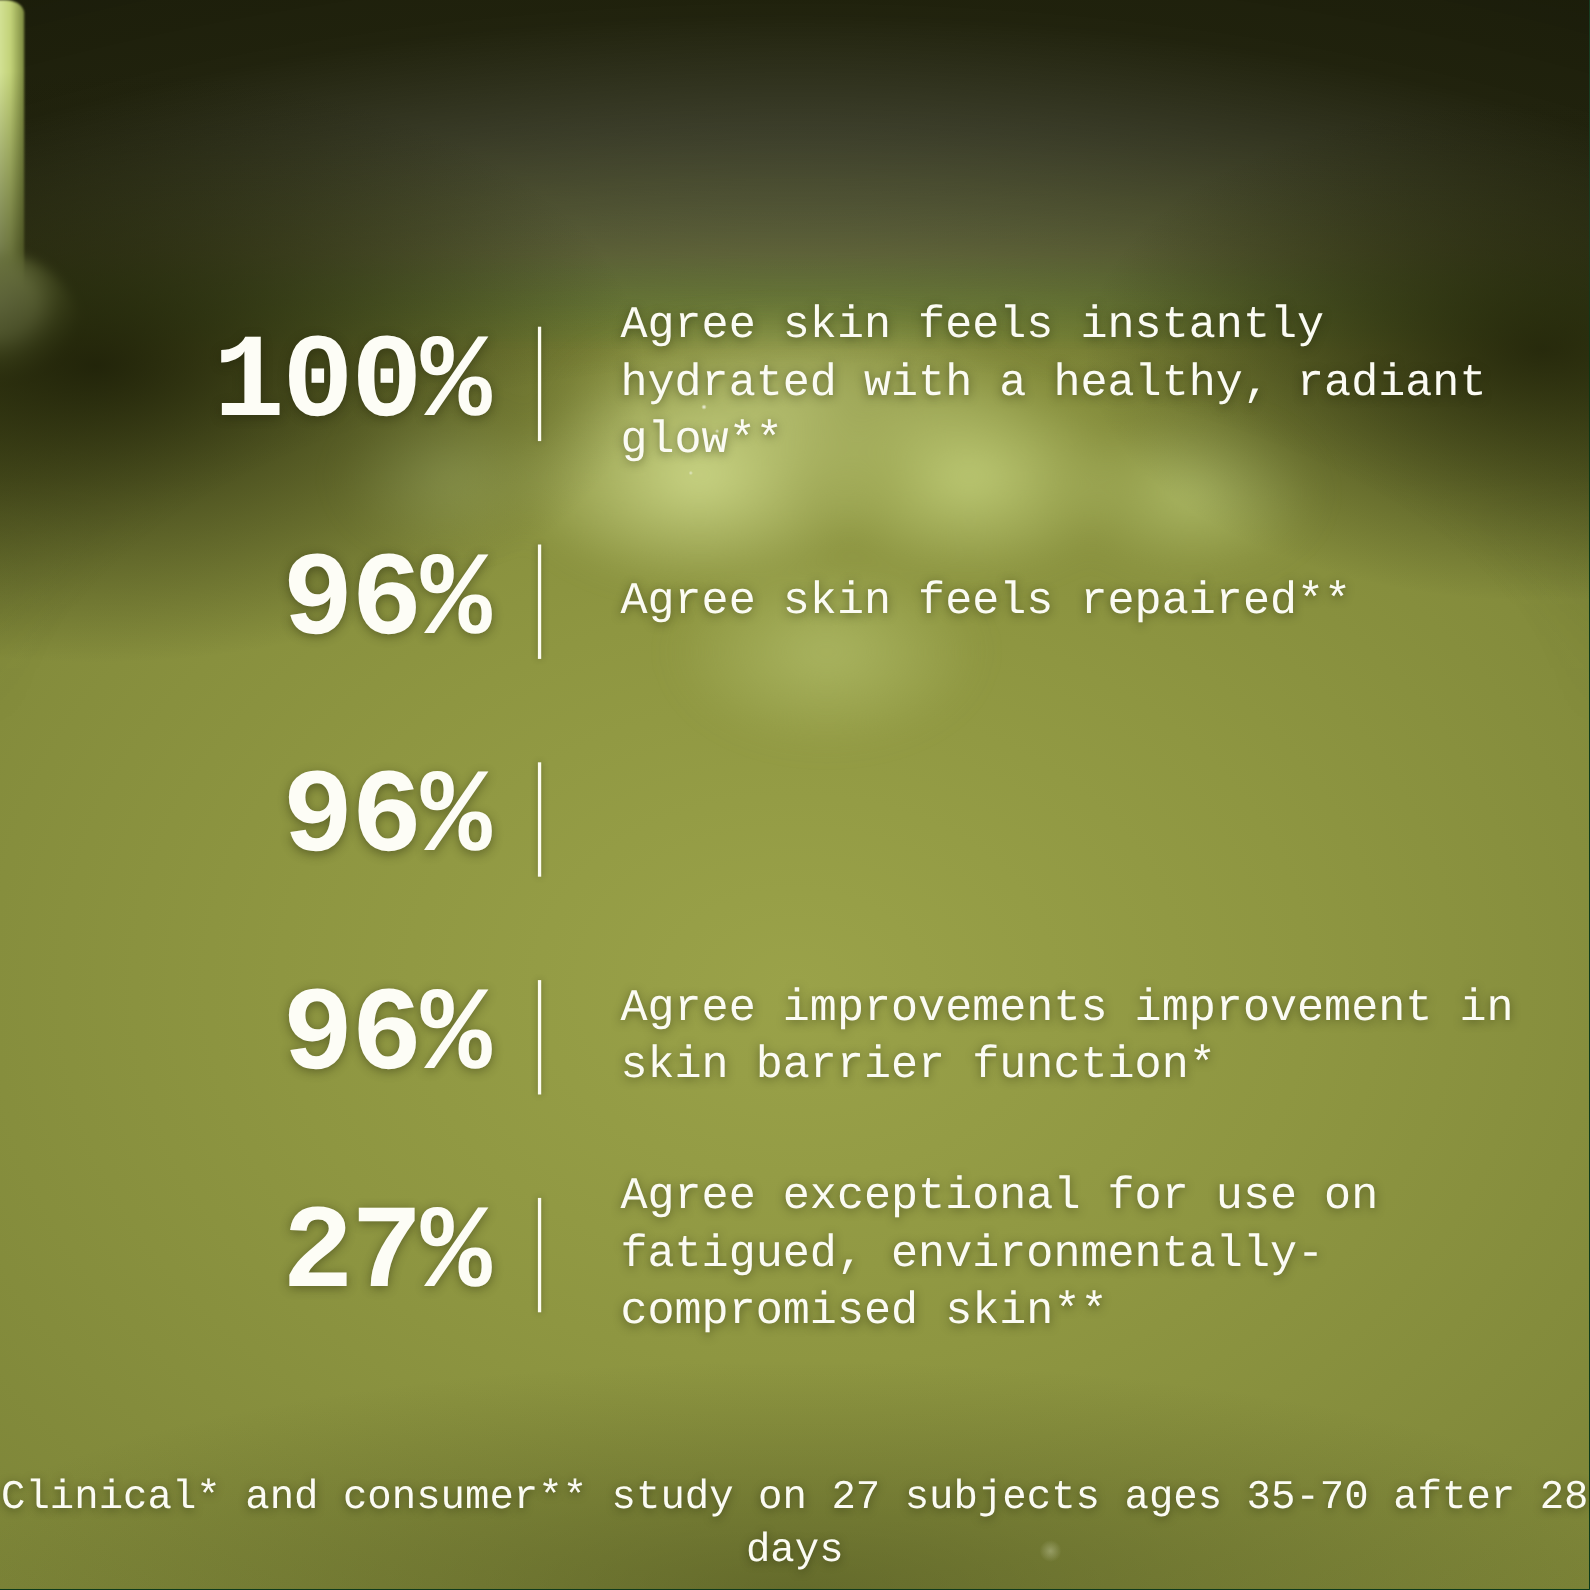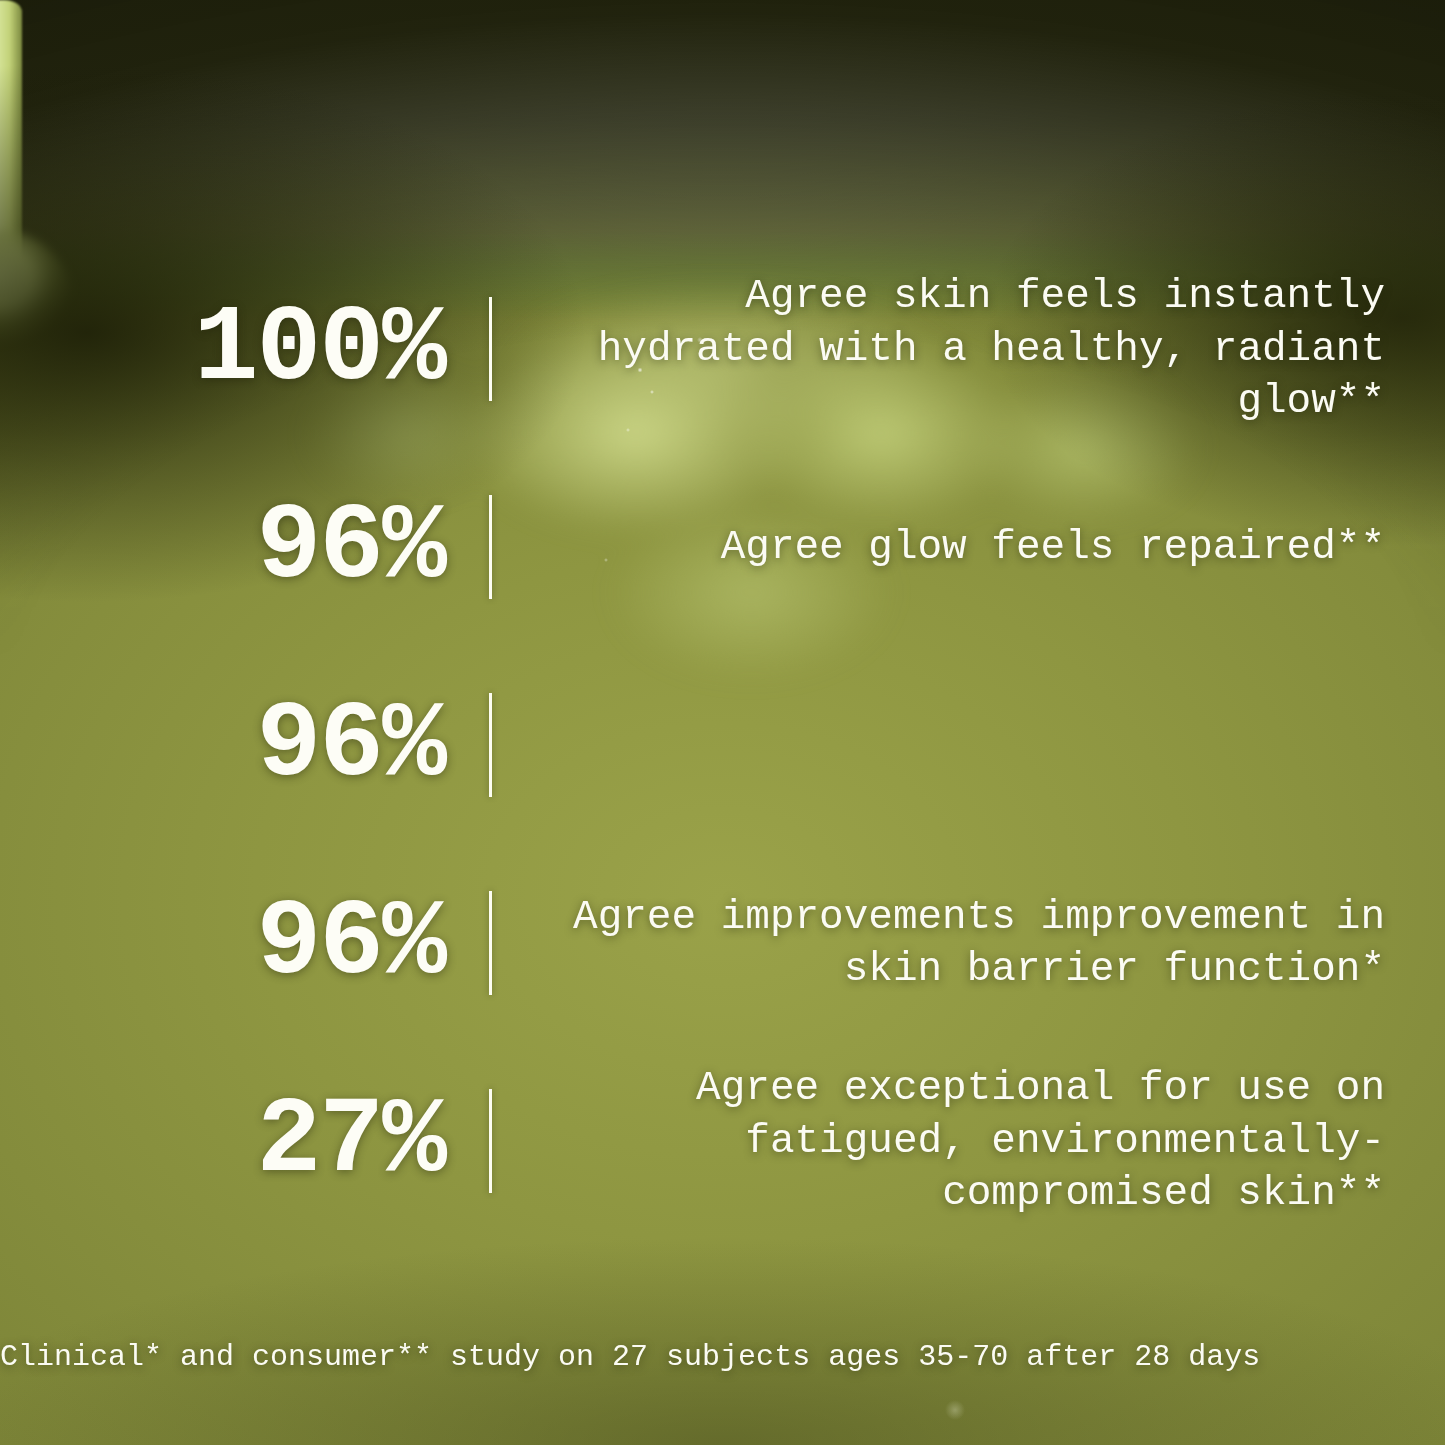--- a/index.html
+++ b/index.html
@@ -160,32 +160,31 @@
     box-shadow: 0 0 6px rgba(30,34,8,0.35);
   }
   .stat-claim {
     flex: 1 1 auto;
     margin-left: 72px;
     padding-right: 60px;
     color: #fbfbf3;
     font-size: 41px;
     line-height: 1.28;
     text-shadow: 0 2px 9px rgba(30,34,8,0.5);
-    text-align: right;
   }
 
   
   #footnote {
     position: absolute;
     left: 0;
     right: 0;
     top: 1338px;
-    text-align: left;
+    text-align: center;
     color: #fbfbf3;
-    font-size: 30px;
+    font-size: 37px;
     line-height: 1.3;
     text-shadow: 0 2px 8px rgba(30,34,8,0.5);
   }
 </style>
 </head>
 <body>
 
 <div id="stage">
 
   <div class="bg-layer" id="bg-grey"></div>
@@ -203,21 +202,21 @@
 
     <div class="stat-row">
       <div class="stat-value">100%</div>
       <div class="stat-divider"></div>
       <div class="stat-claim">Agree skin feels instantly hydrated with a healthy, radiant glow**</div>
     </div>
 
     <div class="stat-row">
       <div class="stat-value">96%</div>
       <div class="stat-divider"></div>
-      <div class="stat-claim">Agree glow feels repaired**</div>
+      <div class="stat-claim">Agree skin feels repaired**</div>
     </div>
 
     <div class="stat-row">
       <div class="stat-value">96%</div>
       <div class="stat-divider"></div>
     </div>
 
     <div class="stat-row">
       <div class="stat-value">96%</div>
       <div class="stat-divider"></div>

